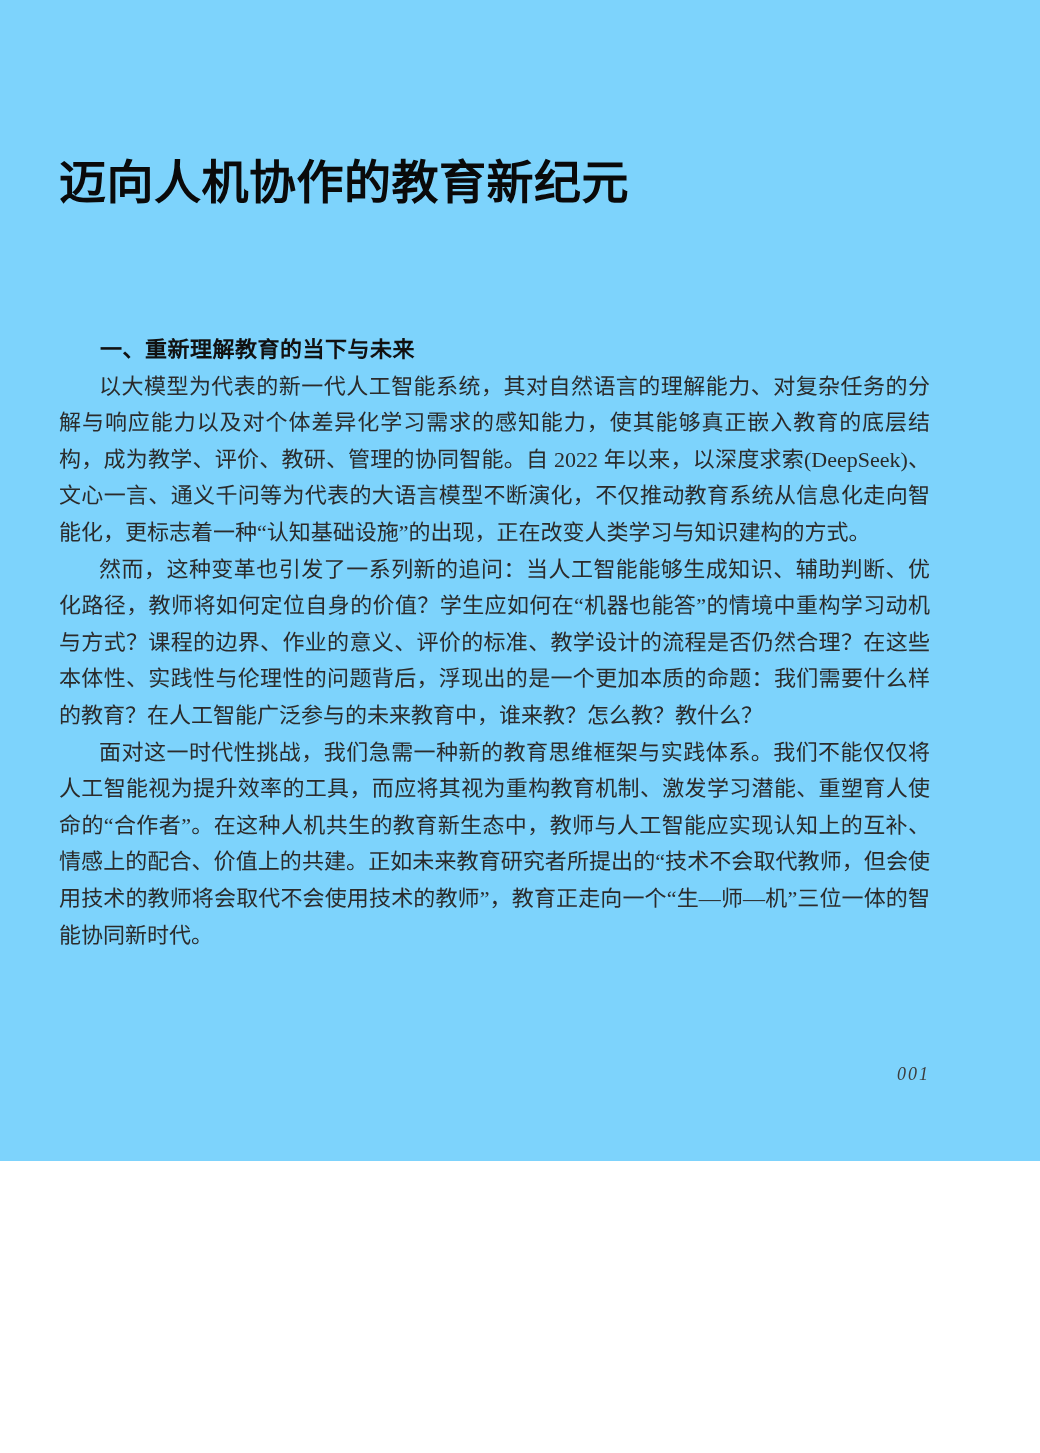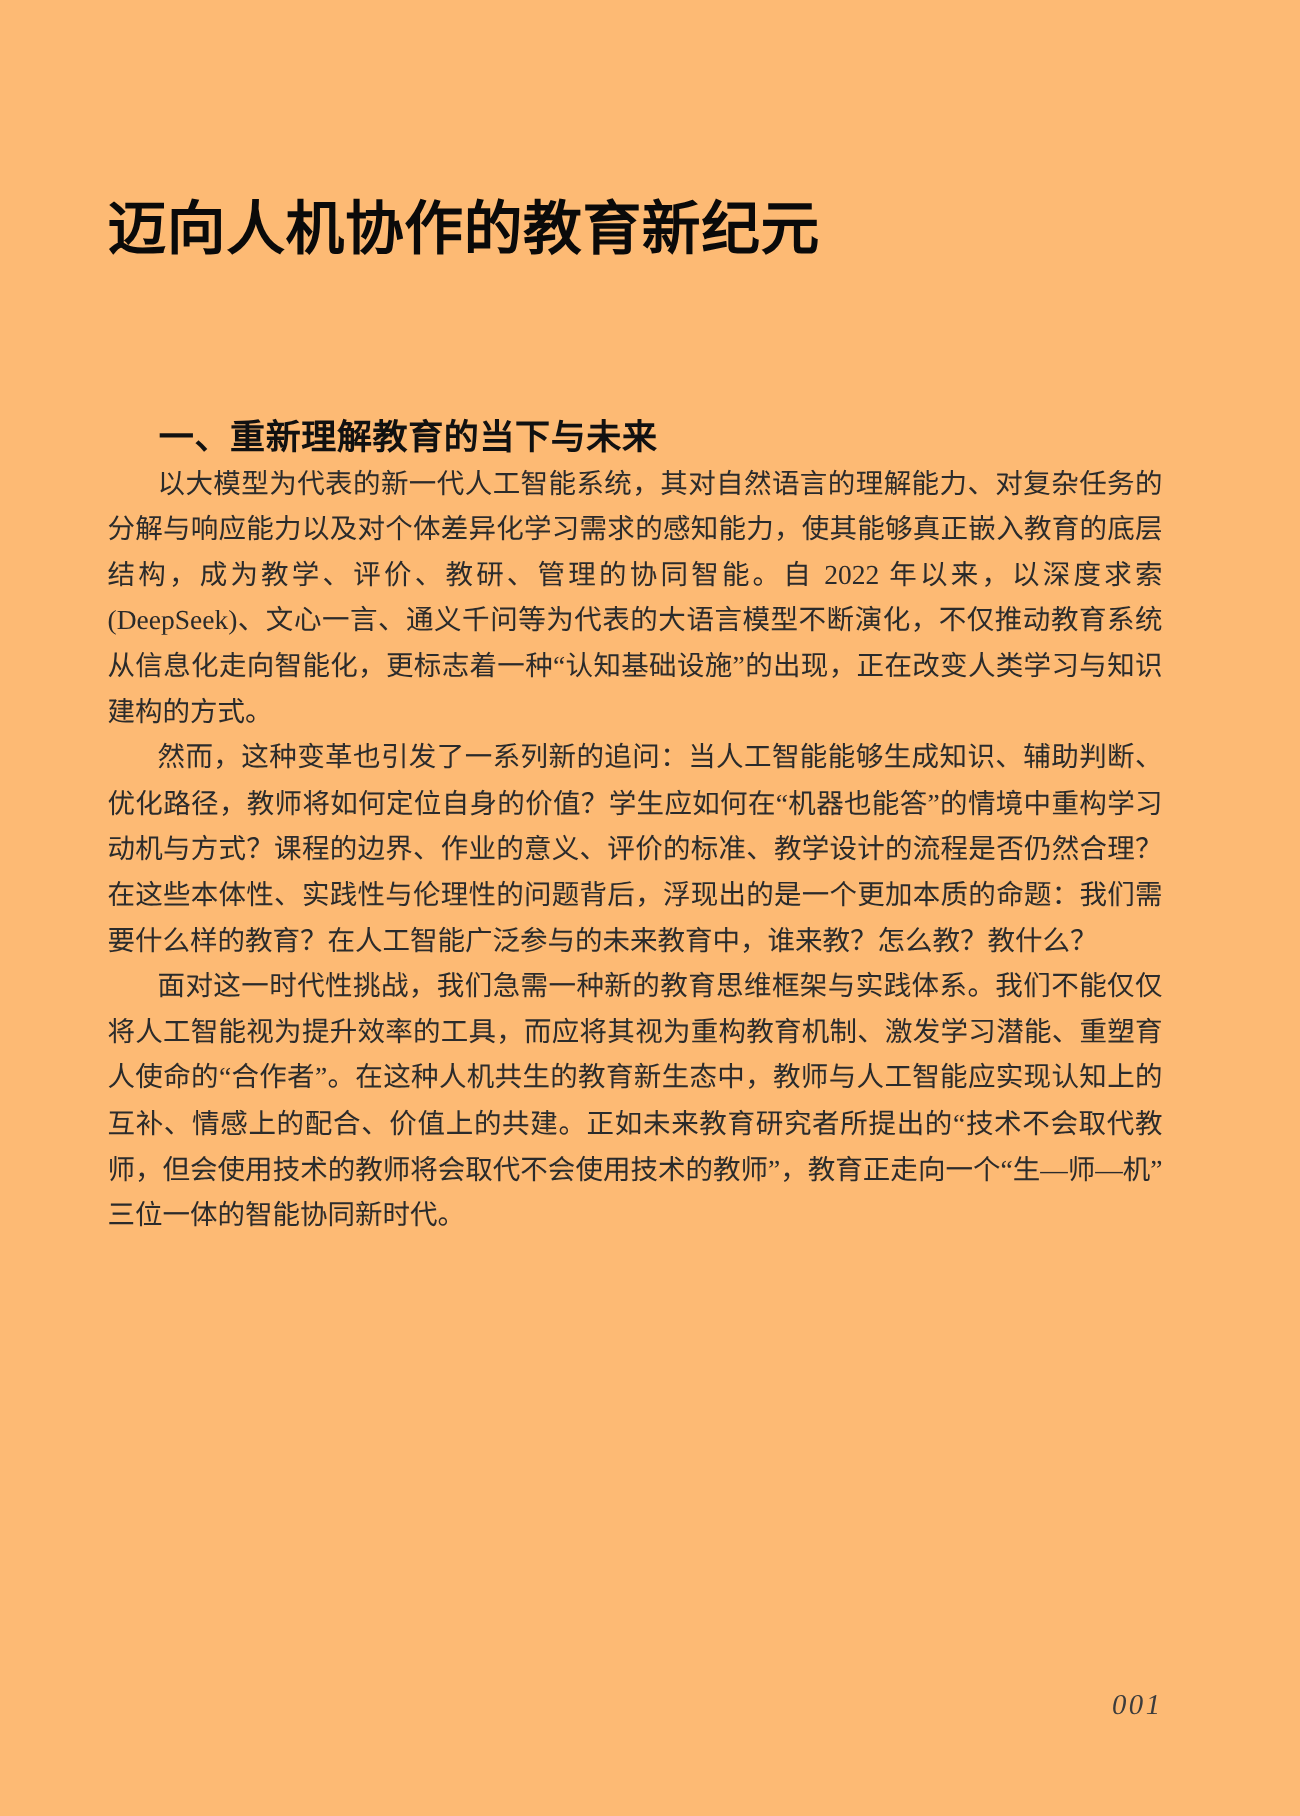--- a/index.html
+++ b/index.html
@@ -11,24 +11,24 @@
     width: 1040px;
     height: 1453px;
     overflow: hidden;
     position: relative;
     font-family: "Liberation Serif", "DejaVu Serif", serif;
     -webkit-font-smoothing: antialiased;
   }
   .page {
     box-sizing: border-box;
     width: 1040px;
-    height: 1453px;
-    padding: 148px 110px 0 86px;
+    height: 1161px;
+    padding: 148px 110px 0 59px;
     position: relative;
-    background: #fdba74;
+    background: #7dd3fc;
   }
   .doc-title {
     margin: 0 0 114px 0;
     font-family: "Liberation Sans", "DejaVu Sans", sans-serif;
     font-weight: 700;
     font-size: 47px;
     line-height: 70px;
     letter-spacing: 0.5px;
     color: #0a0a0a;
     white-space: nowrap;
@@ -37,37 +37,37 @@
     font-size: 22px;
     line-height: 36.6px;
     color: #2b2b2b;
     text-align: justify;
   }
   .section-heading {
     margin: 0;
     padding-left: 41px;
     font-family: "Liberation Sans", "DejaVu Sans", sans-serif;
     font-weight: 700;
-    font-size: 28px;
+    font-size: 22px;
     line-height: 36.6px;
     letter-spacing: 0.5px;
     color: #111111;
     text-align: left;
   }
   .content p {
     margin: 0;
     text-indent: 40px;
   }
   .page-number {
     position: absolute;
     right: 110px;
     bottom: 76px;
     font-family: "Liberation Serif", "DejaVu Serif", serif;
     font-style: italic;
-    font-size: 23px;
+    font-size: 18px;
     letter-spacing: 2px;
     color: #3c3c3c;
     margin-top: 44px;
   }
 </style>
 </head>
 <body>
 
 <div class="page">
 

